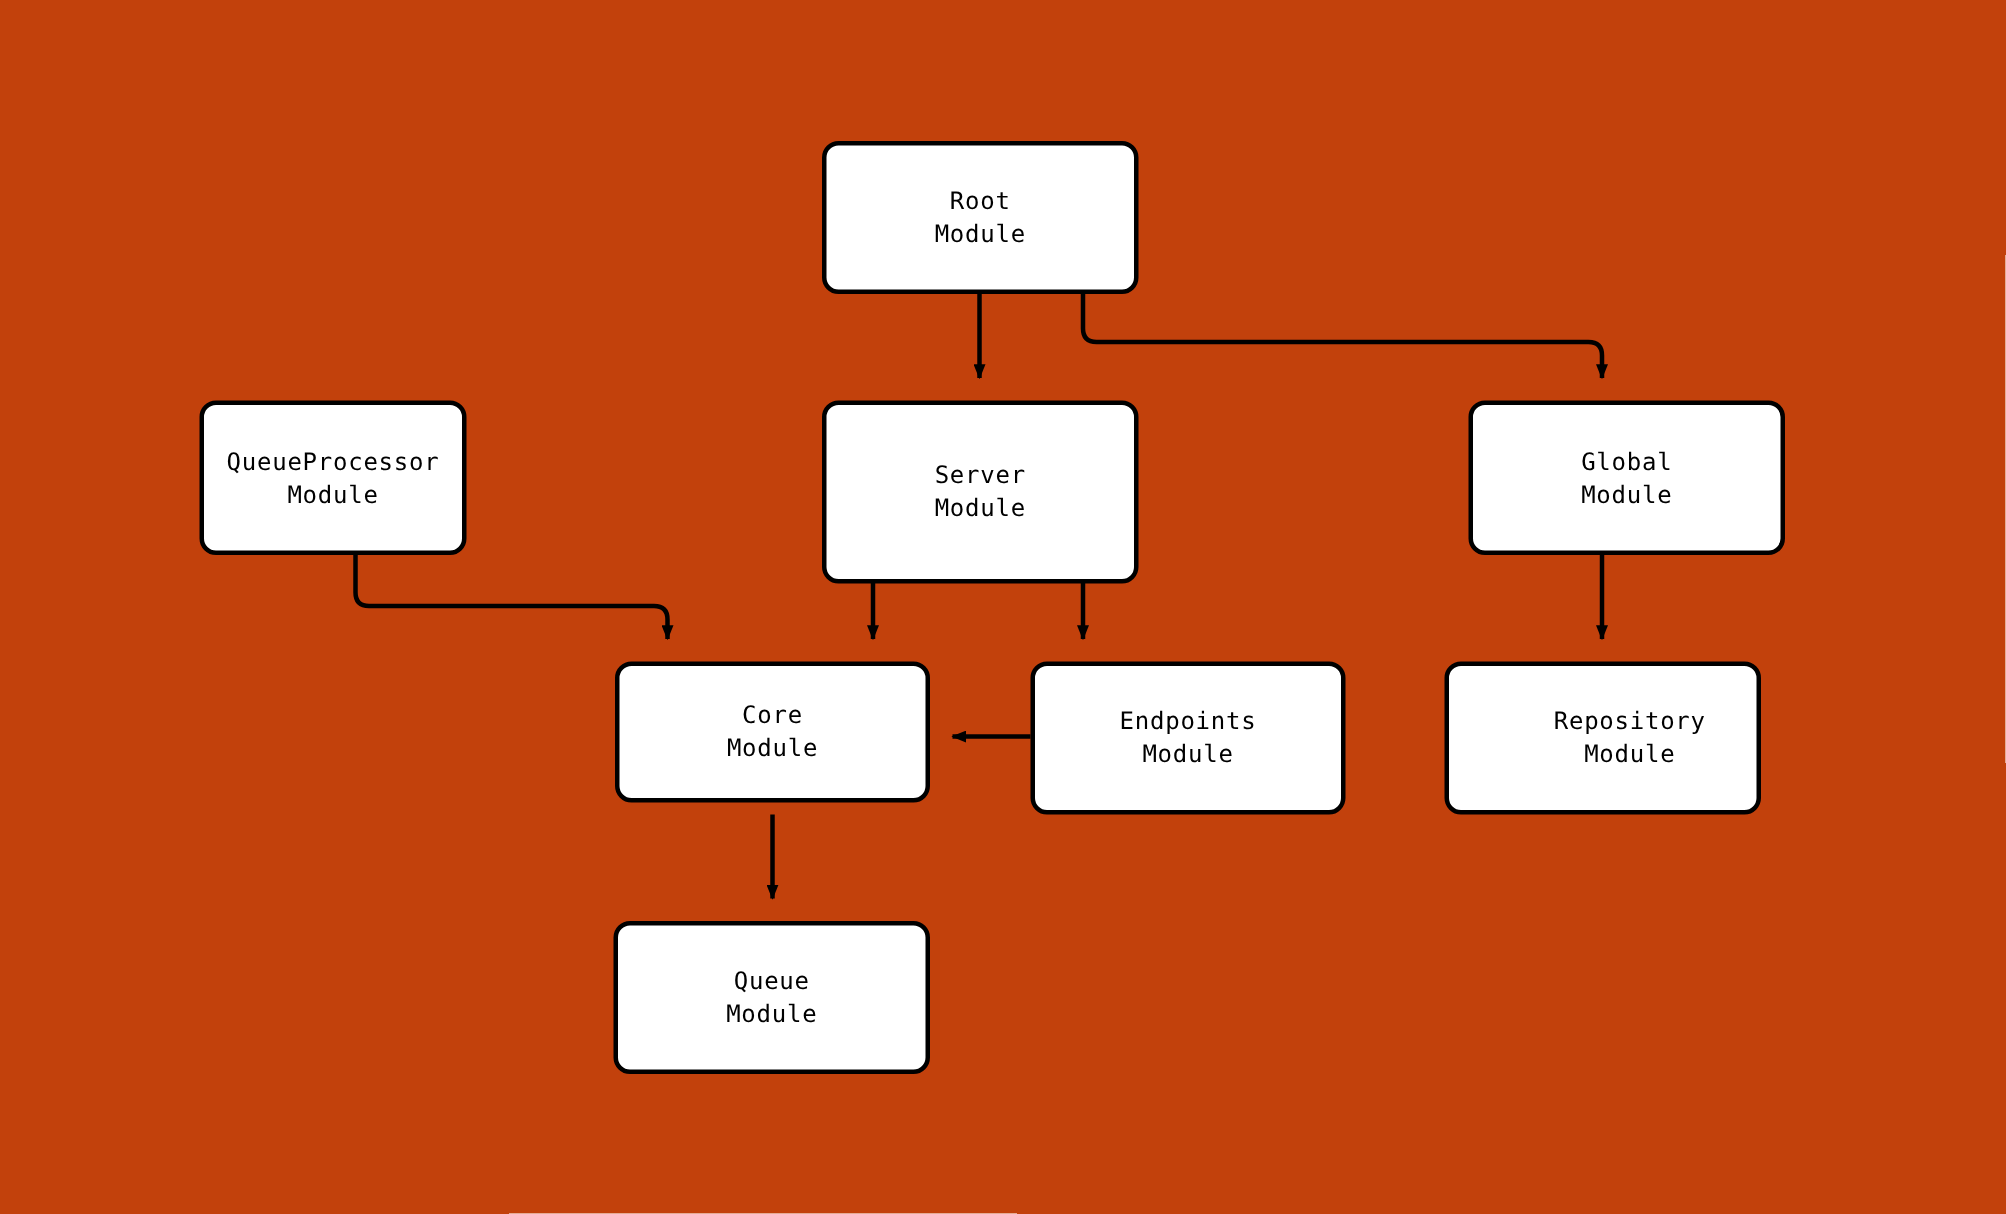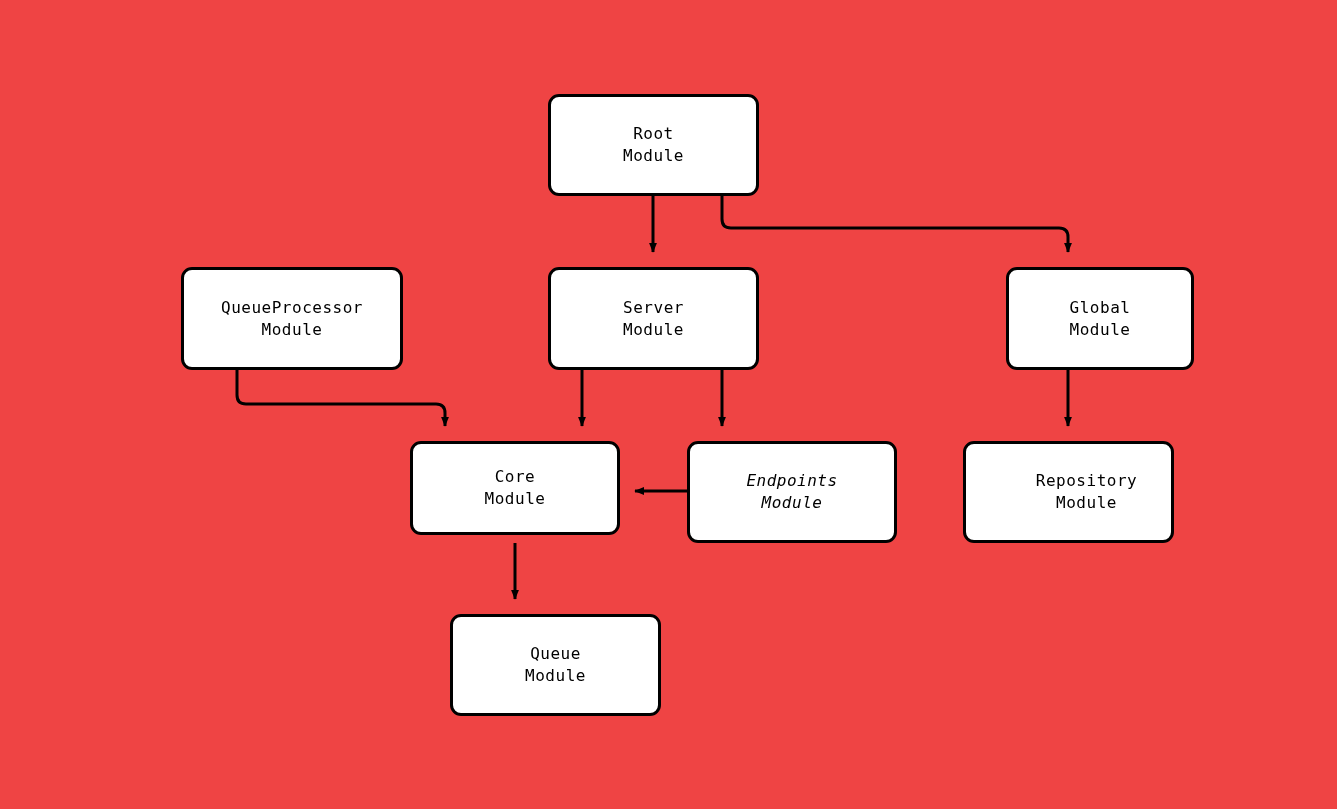--- a/index.html
+++ b/index.html
@@ -4,21 +4,21 @@
 <style>
   html, body {
     margin: 0;
     padding: 0;
     background: #ffffff;
   }
   #canvas {
     position: relative;
     width: 1337px;
     height: 809px;
-    background: #ef4444;
+    background: #c2410c;
     overflow: hidden;
     font-family: "DejaVu Sans Mono", "Liberation Mono", monospace;
   }
   #edge-layer {
     position: absolute;
     left: 0;
     top: 0;
     width: 1337px;
     height: 809px;
   }
@@ -71,48 +71,48 @@
     <path d="M 1068 370 L 1068 426" fill="none" stroke="#000000" stroke-width="3" marker-end="url(#arrowhead)"></path>
 
     <path d="M 515 543 L 515 599" fill="none" stroke="#000000" stroke-width="3" marker-end="url(#arrowhead)"></path>
   </svg>
 
   <div class="node" style="left:548px; top:94px; width:211px; height:102px;">
     <span class="node-label">Root
 Module</span>
   </div>
 
-  <div class="node" style="left:133px; top:267px; width:222px; height:103px;margin-left:48px;">
+  <div class="node" style="left:133px; top:267px; width:178px; height:103px;">
     <span class="node-label">QueueProcessor
 Module</span>
   </div>
 
-  <div class="node" style="left:548px; top:267px; width:211px; height:103px;">
+  <div class="node" style="left:548px; top:267px; width:211px; height:122px;">
     <span class="node-label">Server
 Module</span>
   </div>
 
-  <div class="node" style="left:1006px; top:267px; width:188px; height:103px;">
+  <div class="node" style="left:979px; top:267px; width:211px; height:103px;">
     <span class="node-label">Global
 Module</span>
   </div>
 
   <div class="node" style="left:410px; top:441px; width:210px; height:94px;">
     <span class="node-label">Core
 Module</span>
   </div>
 
-  <div class="node" style="left:687px; top:441px; width:210px; height:102px;font-style:italic;">
+  <div class="node" style="left:687px; top:441px; width:210px; height:102px;">
     <span class="node-label">Endpoints
 Module</span>
   </div>
 
   <div class="node" style="left:963px; top:441px; width:211px; height:102px;padding-left:36px;">
     <span class="node-label">Repository
 Module</span>
   </div>
 
-  <div class="node" style="left:409px; top:614px; width:211px; height:102px;margin-left:41px;">
+  <div class="node" style="left:409px; top:614px; width:211px; height:102px;">
     <span class="node-label">Queue
 Module</span>
   </div>
 
 </div>
 
 </body></html>

